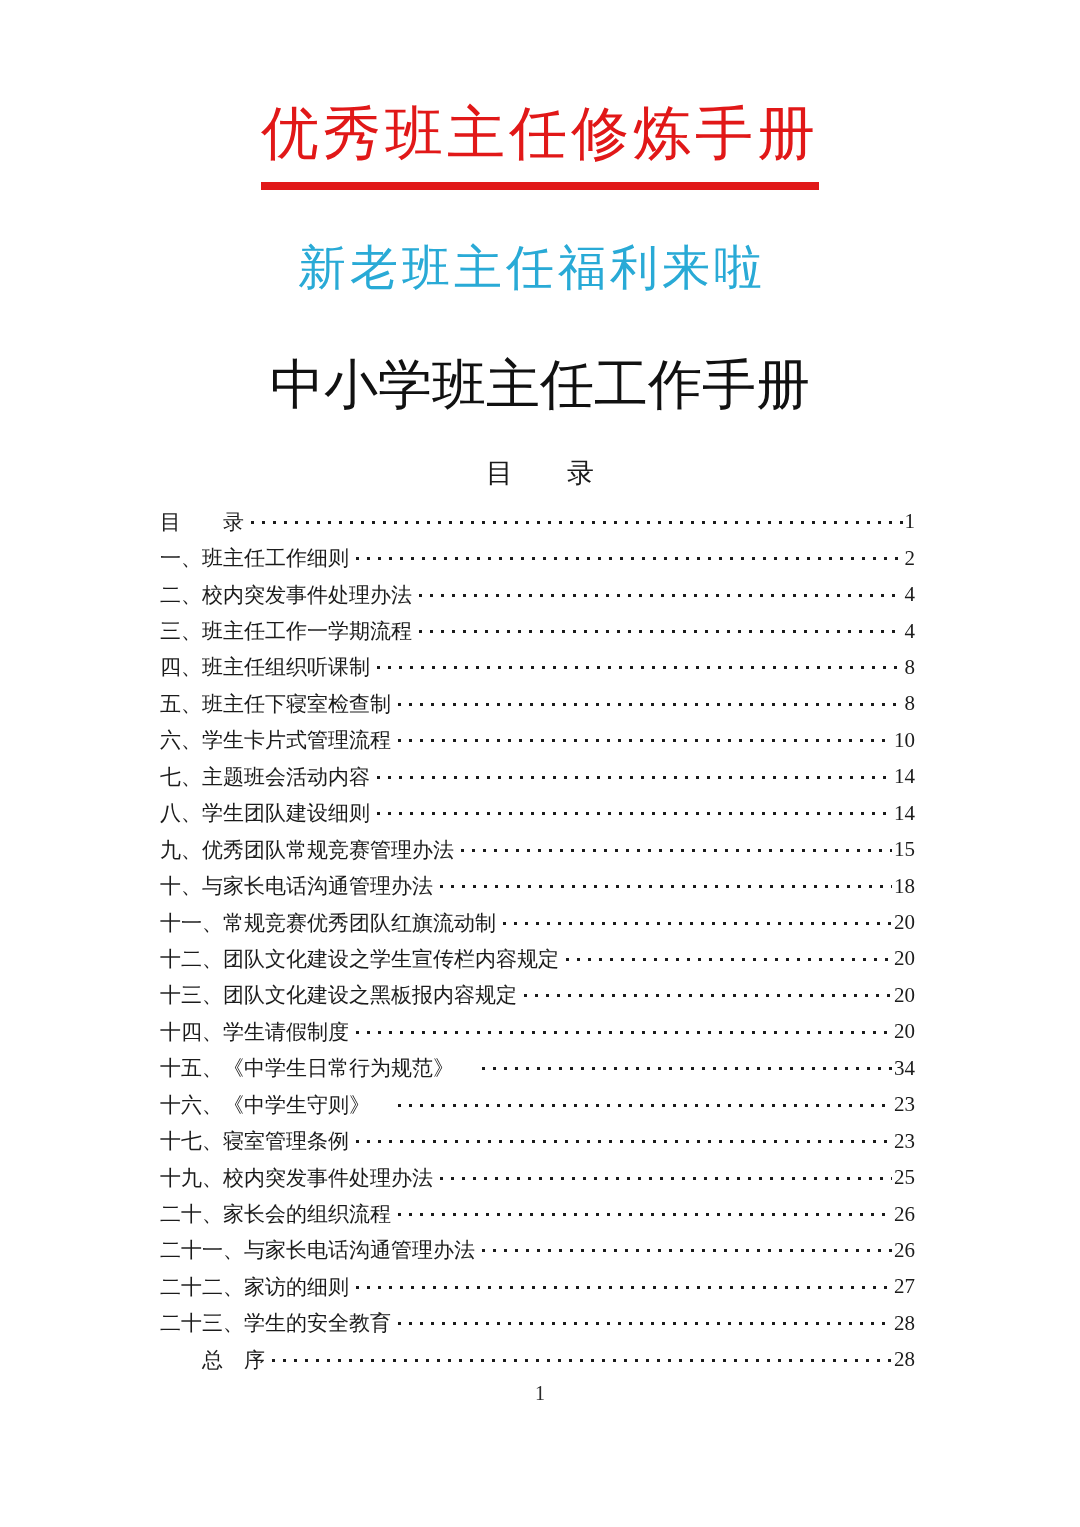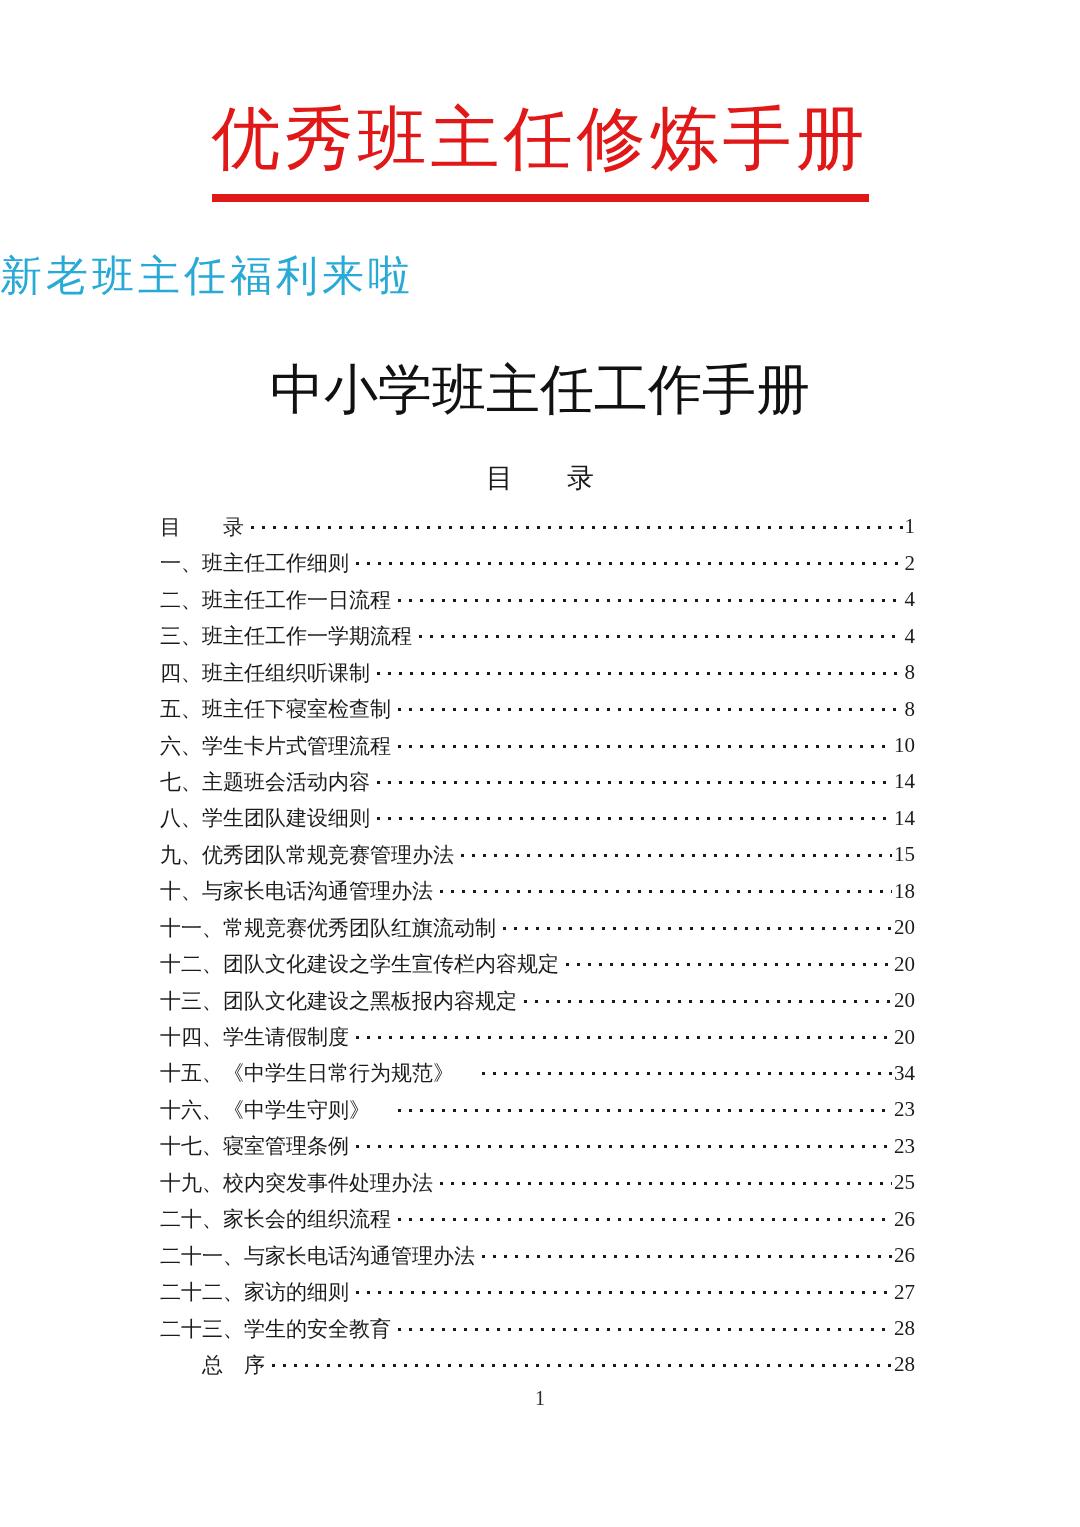--- a/index.html
+++ b/index.html
@@ -12,34 +12,34 @@
     width: 1080px;
     height: 1527px;
     background: #ffffff;
     overflow: hidden;
     font-family: "Liberation Serif", "DejaVu Serif", serif;
     color: #1f1f1f;
   }
   .title-red {
     margin: 102px 0 0 0;
     text-align: center;
-    font-size: 69px;
+    font-size: 58px;
     line-height: 1.1;
     letter-spacing: 4px;
     font-weight: normal;
   }
   .title-red .underlined {
     display: inline-block;
     padding-bottom: 16px;
     border-bottom: 8px solid #e11818;
   }
   .subtitle-cyan {
     margin: 50px 16px 0 0;
-    text-align: left;
-    font-size: 42px;
+    text-align: center;
+    font-size: 48px;
     line-height: 1.15;
     letter-spacing: 4px;
     font-weight: normal;
   }
   .title-main {
     margin: 59px 0 0 0;
     text-align: center;
     font-size: 54px;
     line-height: 1.15;
     letter-spacing: 0;
@@ -111,21 +111,21 @@
     <span class="toc-page-num">1</span>
   </div>
 
   <div class="toc-row">
     <span class="toc-title">一、班主任工作细则</span>
     <span class="toc-dots"></span>
     <span class="toc-page-num">2</span>
   </div>
 
   <div class="toc-row">
-    <span class="toc-title">二、班主任工作一日流程</span>
+    <span class="toc-title">二、校内突发事件处理办法</span>
     <span class="toc-dots"></span>
     <span class="toc-page-num">4</span>
   </div>
 
   <div class="toc-row">
     <span class="toc-title">三、班主任工作一学期流程</span>
     <span class="toc-dots"></span>
     <span class="toc-page-num">4</span>
   </div>
 

